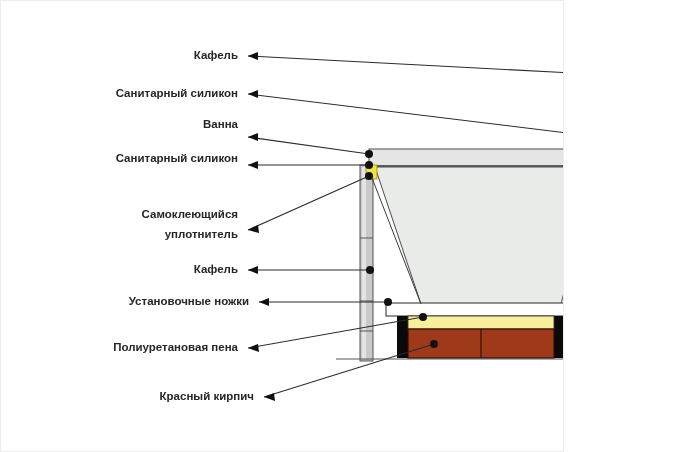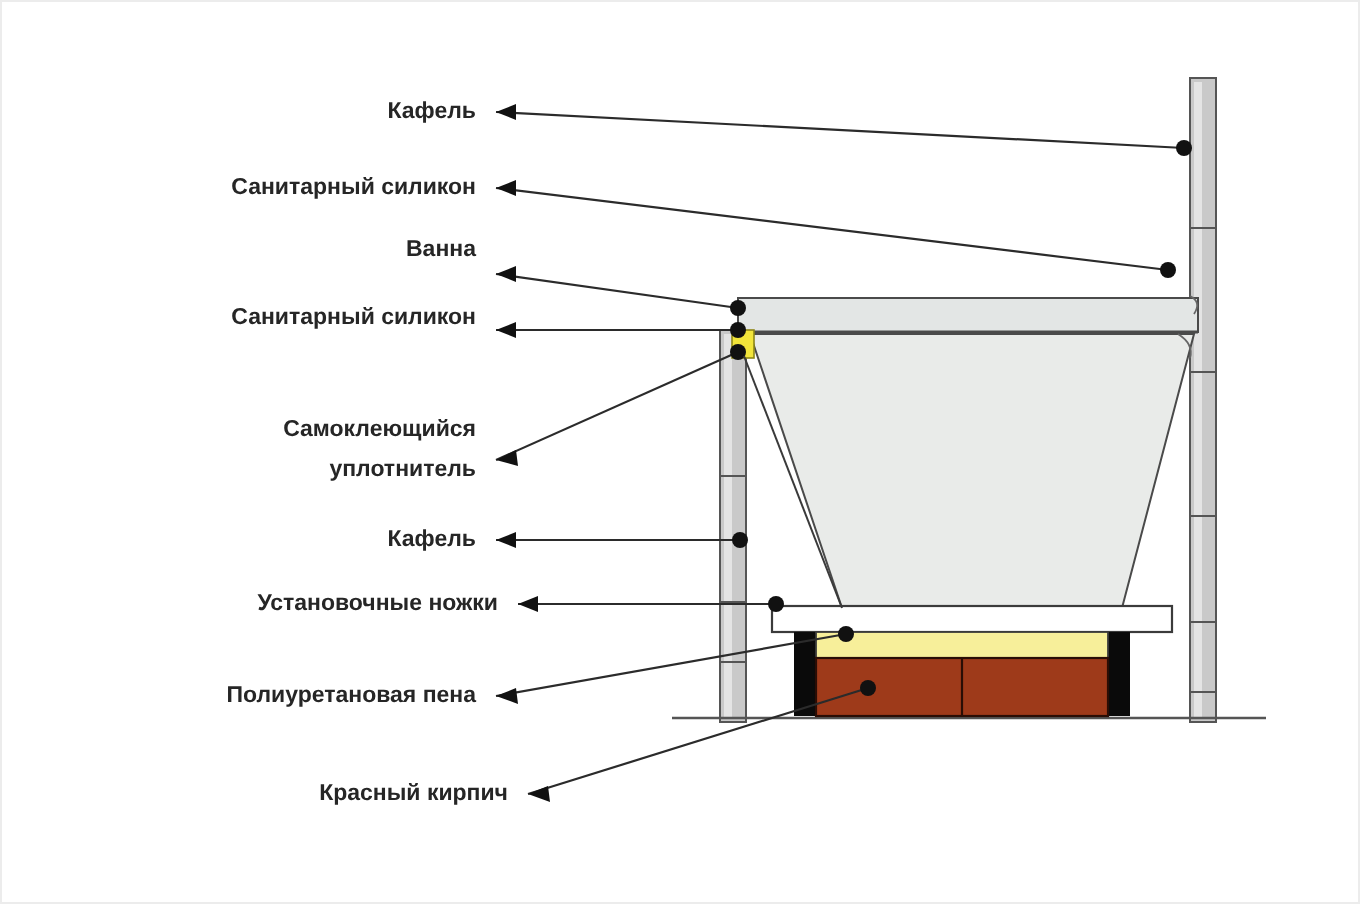--- a/index.html
+++ b/index.html
@@ -2,21 +2,21 @@
 <html><head>
 <meta charset="utf-8">
 <style>
   html, body {
     margin: 0;
     padding: 0;
     background: #ffffff;
   }
   #root {
     position: relative;
-    width: 680px;
+    width: 564px;
     height: 452px;
     background: #ffffff;
     border: 1px solid #ececec;
     box-sizing: border-box;
     overflow: hidden;
     font-family: "Liberation Sans", "DejaVu Sans", sans-serif;
   }
   #diagram-svg {
     position: absolute;
     left: 0;

